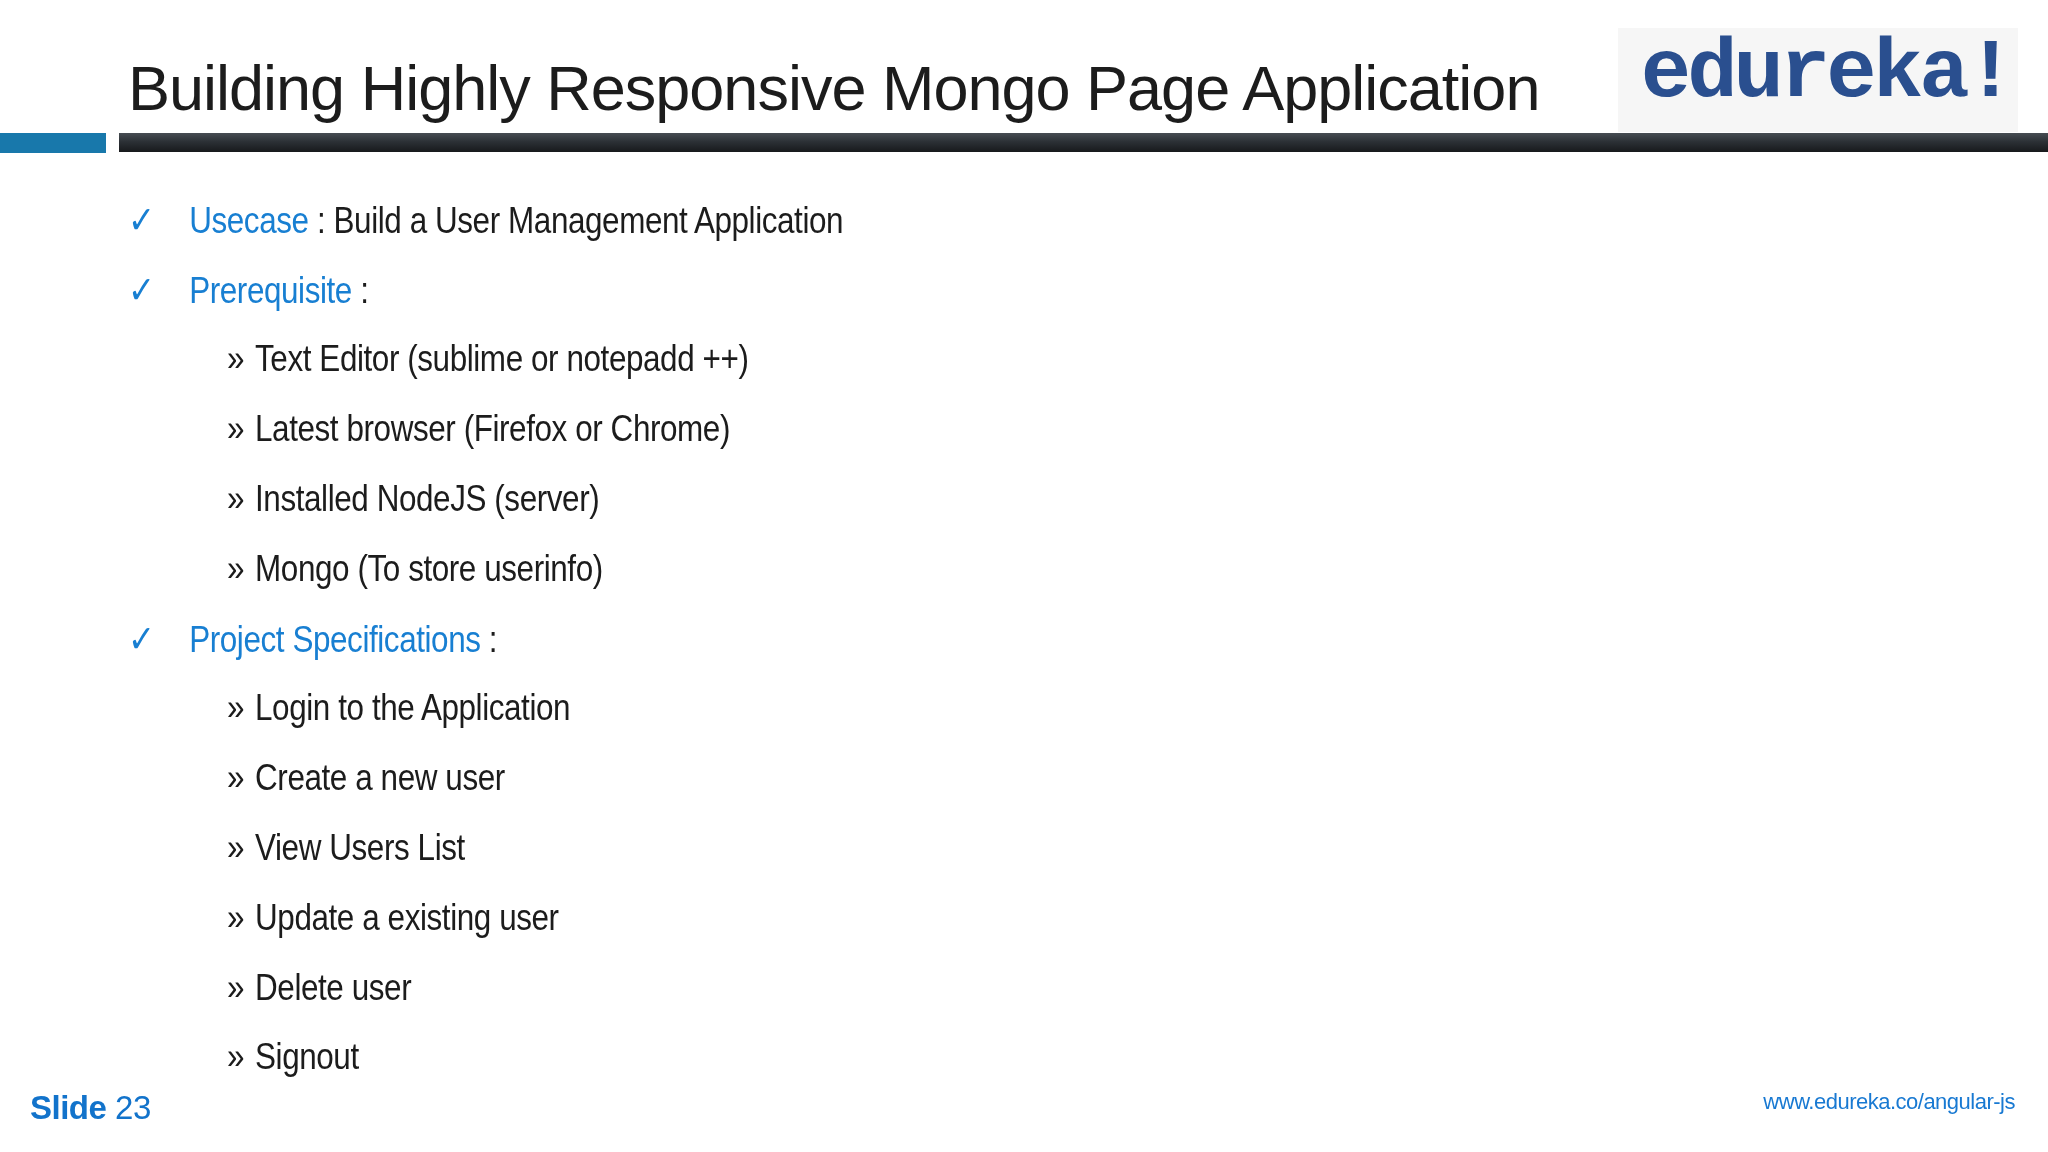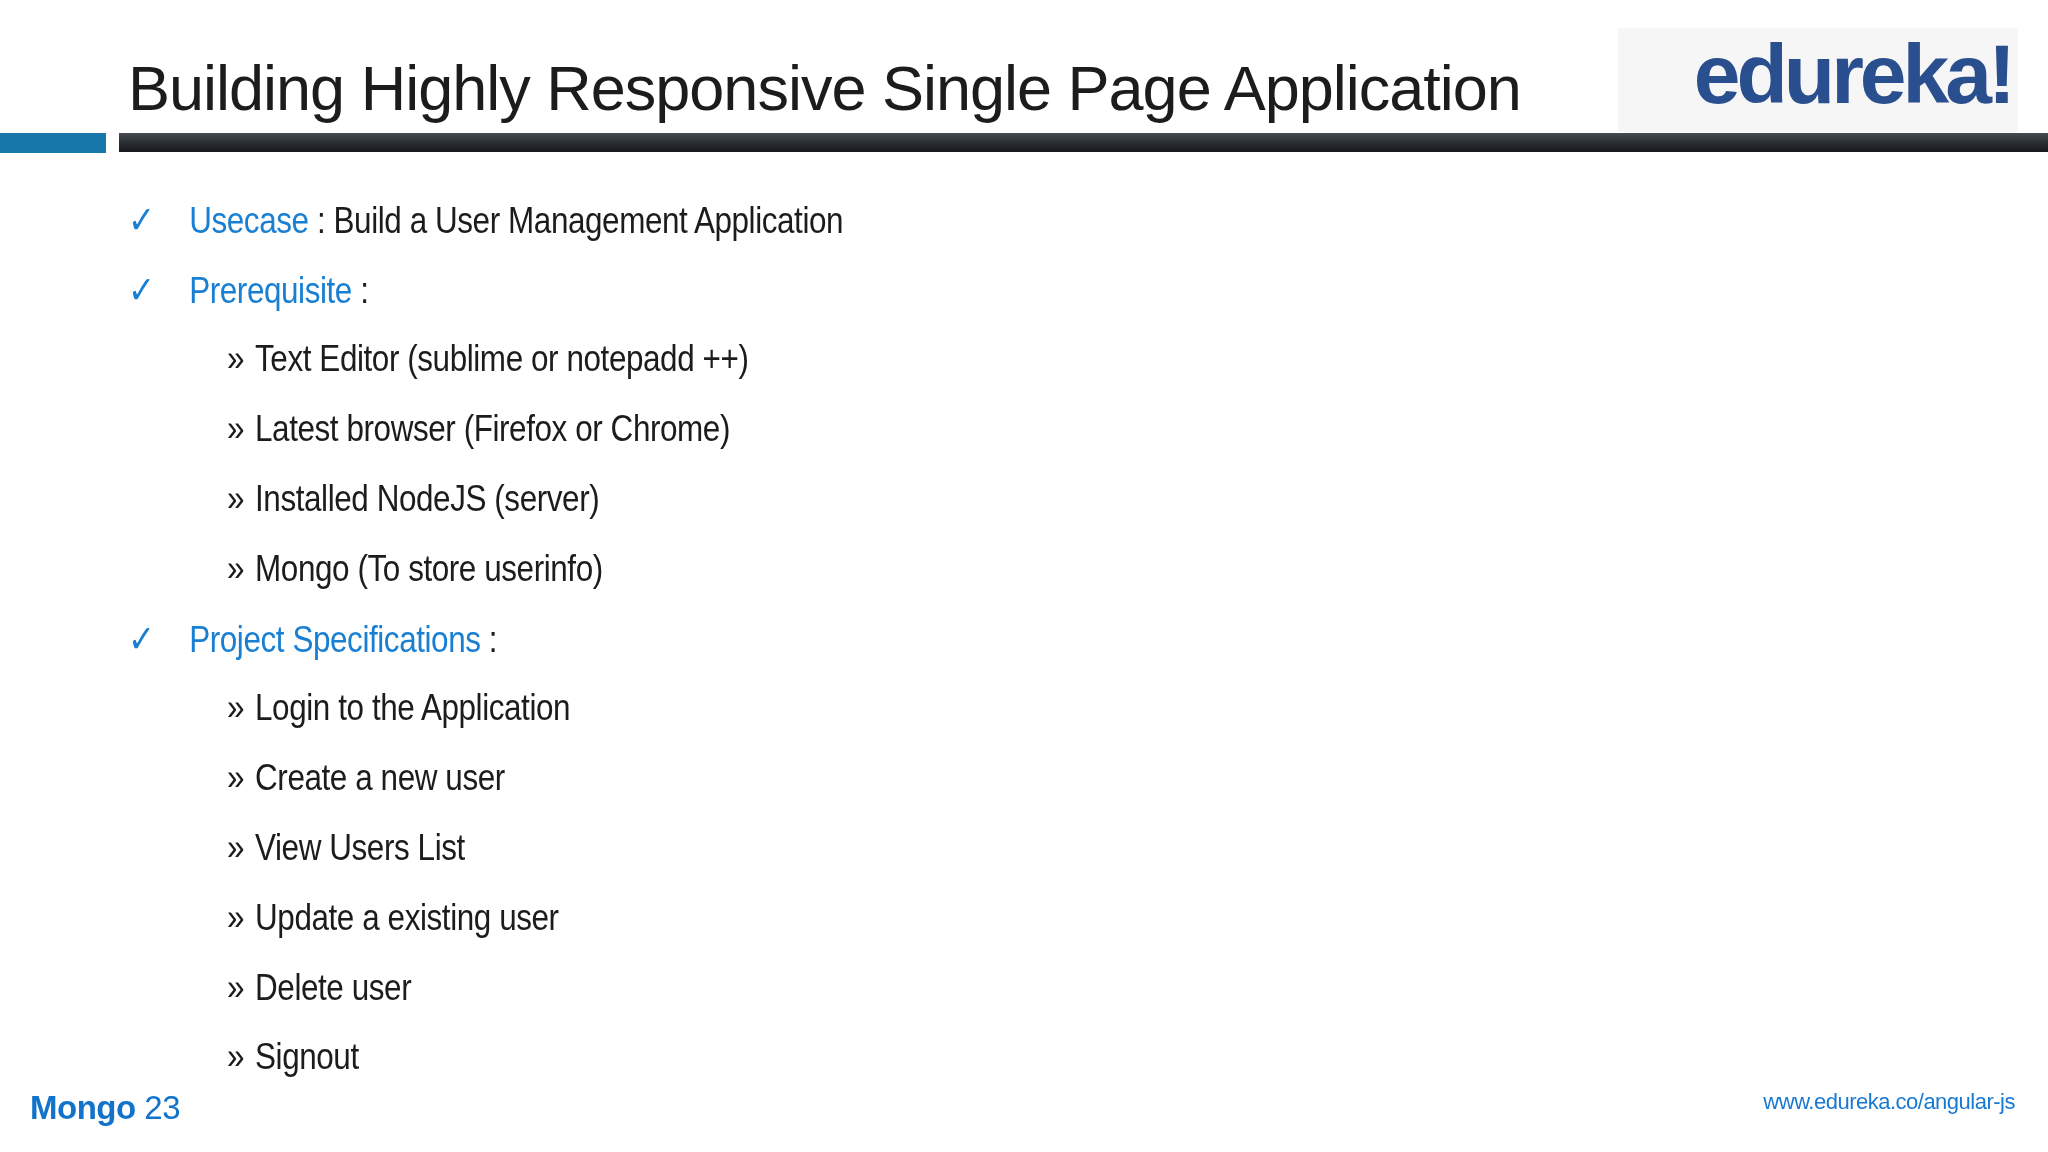--- a/index.html
+++ b/index.html
@@ -19,21 +19,21 @@
     letter-spacing: -1px; color: var(--text-dark, #1c1c1c);
     white-space: nowrap;
   }
   .logo-box {
     position: absolute; right: 30px; top: 28px;
     width: 400px; height: 104px;
     background: #f6f6f6;
   }
   .logo {
     position: absolute; right: 36px; top: 22px;
-    font-family: Liberation Sans, sans-serif;
+    font-family: Liberation Mono, monospace;
     font-weight: 700; font-size: 84px; line-height: 104px;
     letter-spacing: -4px;
     color: var(--logo-blue, #2a4f8f);
     white-space: nowrap;
   }
   .accent-bar {
     position: absolute; left: 0; top: 133px;
     width: 106px; height: 20px;
     background: var(--accent-blue, #1878ab);
   }
@@ -79,21 +79,21 @@
     font-size: 22px; line-height: 44px;
     color: var(--link-blue, #1879d2);
     letter-spacing: -0.5px; white-space: nowrap;
     text-decoration: none; cursor: pointer;
   }
 </style>
 </head>
 <body>
 
 <div class="logo-box"></div>
-<div class="title">Building Highly Responsive Single Page Application</div>
+<div class="title">Building Highly Responsive Mongo Page Application</div>
 <div class="logo">edureka!</div>
 <div class="accent-bar"></div>
 <div class="divider-bar"></div>
 
 <div class="list">
 
   <div class="row l1">
     <span class="in">
       <span class="check">✓</span>
       <span class="blue-label">Usecase</span>
@@ -182,15 +182,15 @@
 
   <div class="row l2">
     <span class="in">
       <span class="gmark">»</span>
       <span class="rest">Signout</span>
     </span>
   </div>
 
 </div>
 
-<div class="slide-num"><span class="w">Mongo</span><span> 23</span></div>
+<div class="slide-num"><span class="w">Slide</span><span> 23</span></div>
 
 <div class="url">www.edureka.co/angular-js</div>
 
 </body></html>

